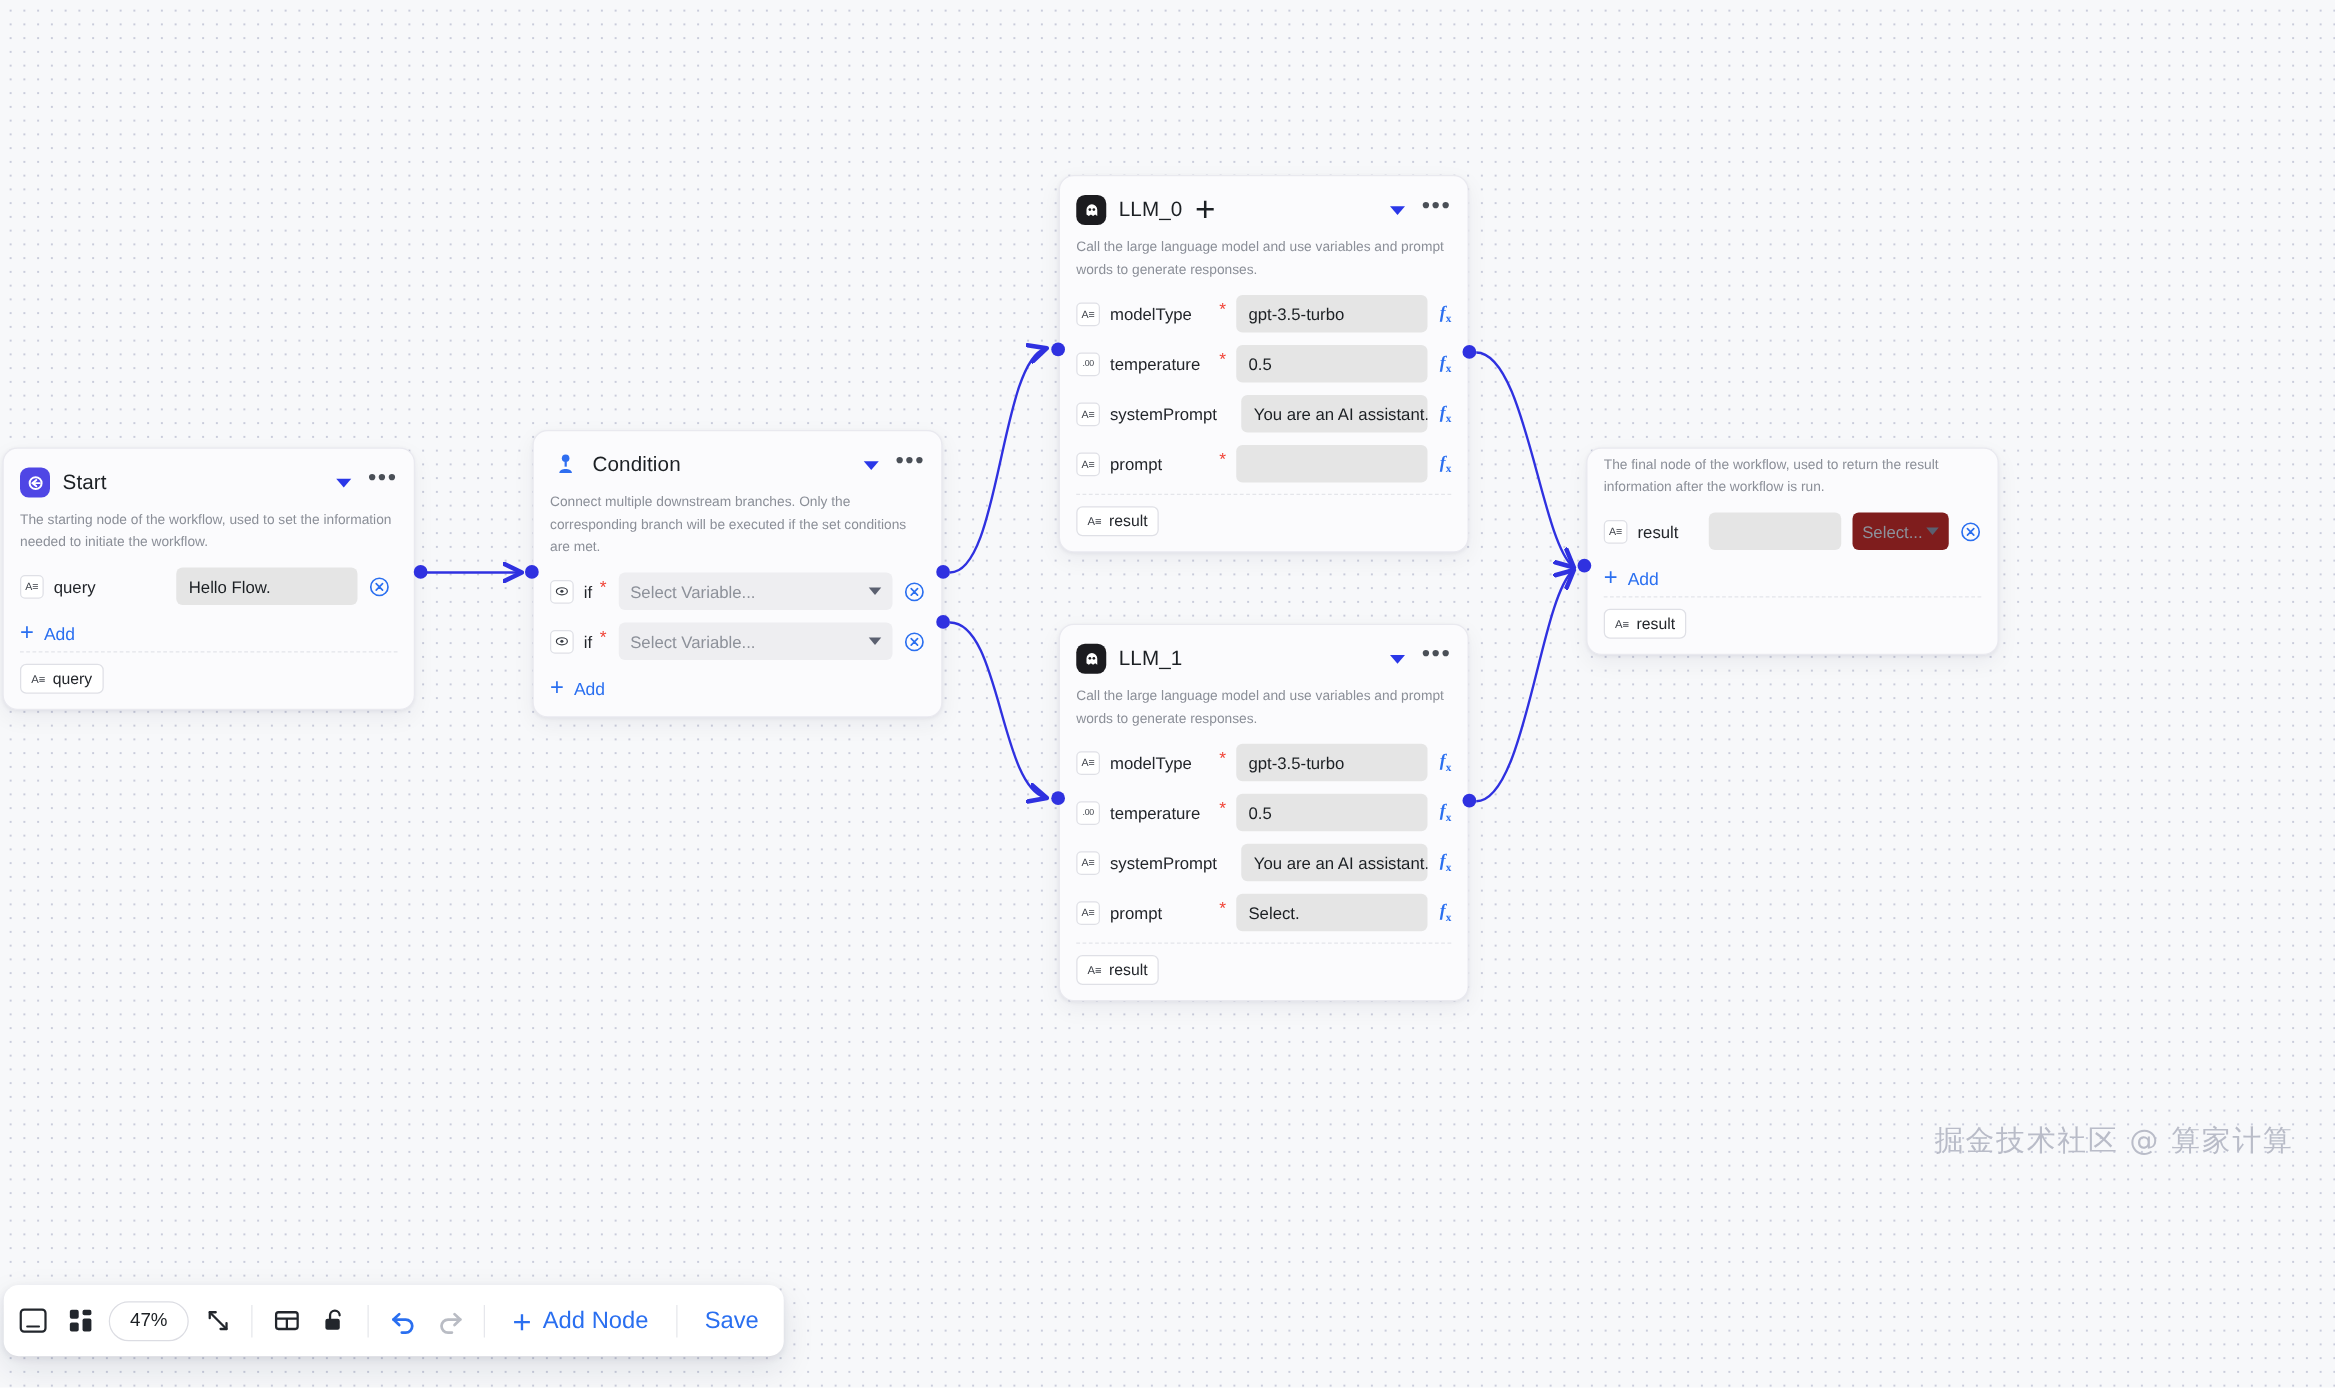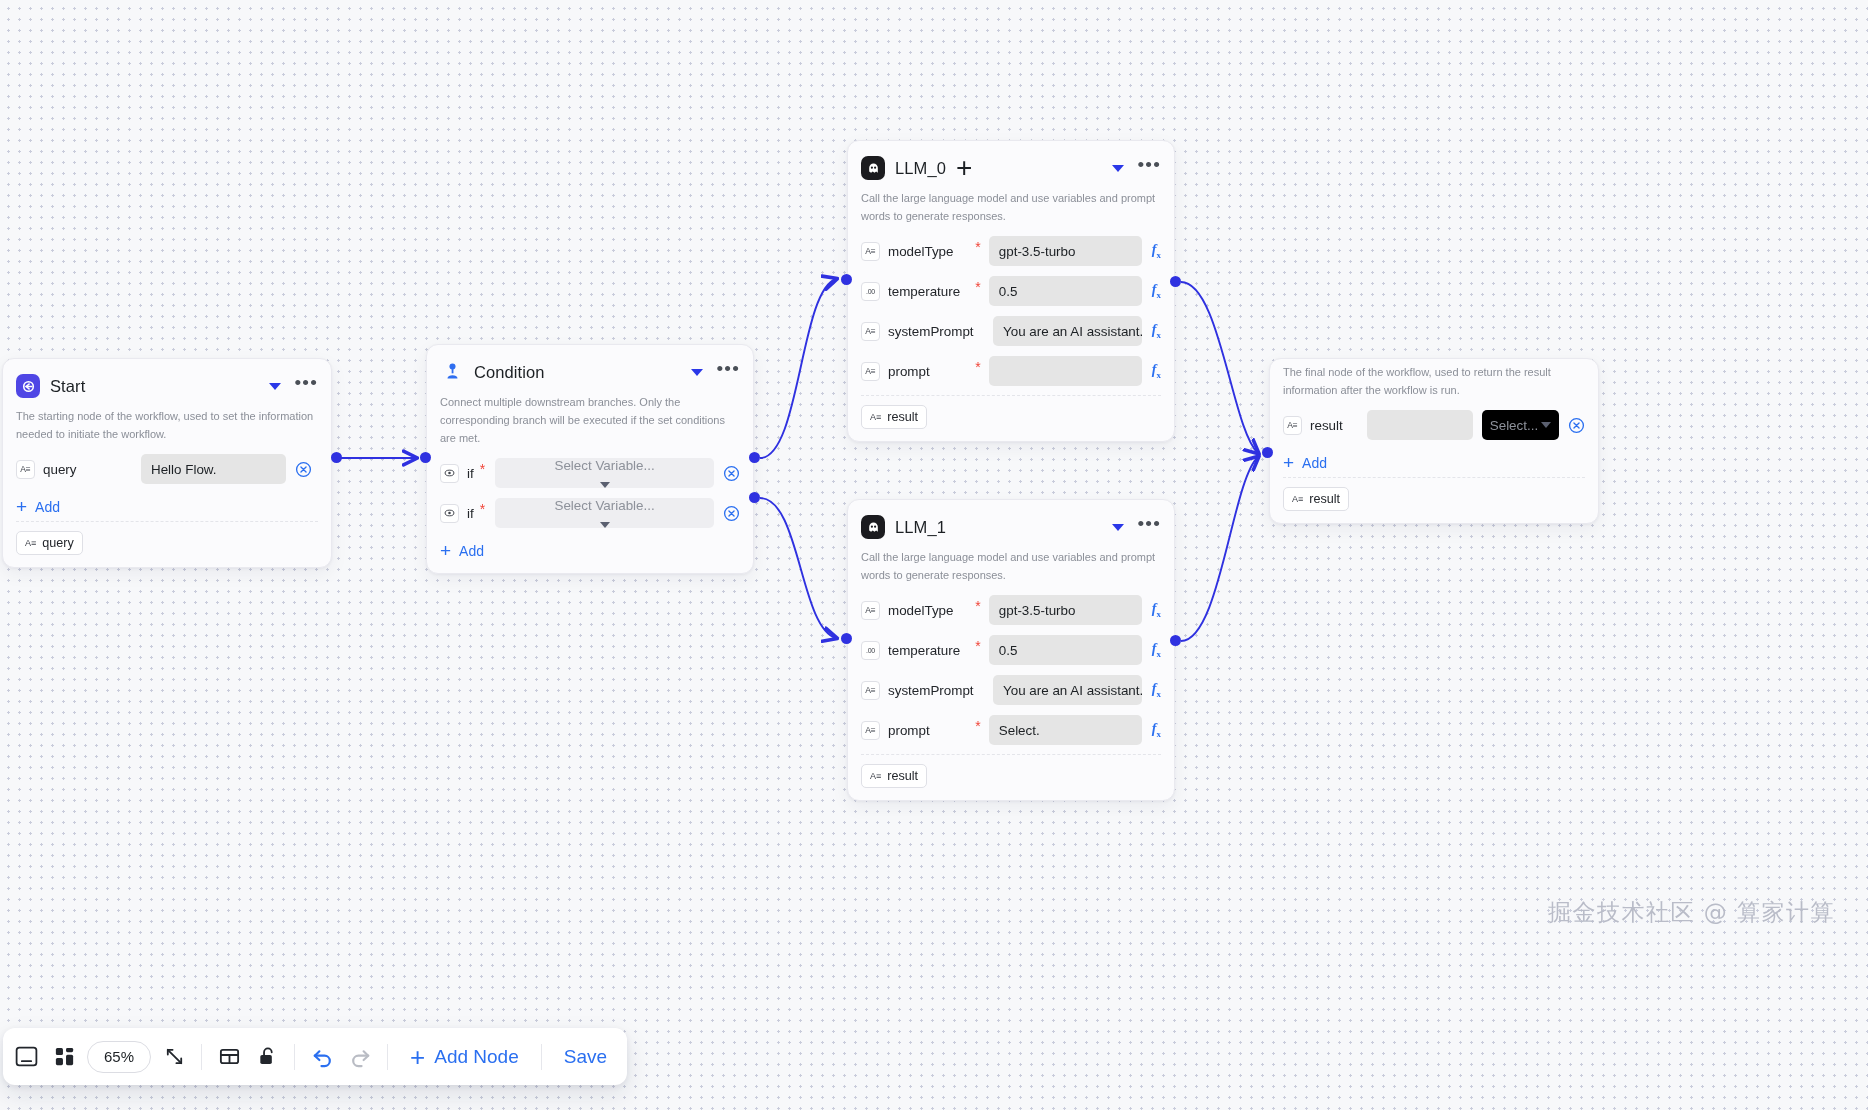--- a/index.html
+++ b/index.html
@@ -215,40 +215,39 @@
     background: #eeeef1;
     border-radius: 5px;
     height: 30px;
     width: 228px;
     display: flex; align-items: center;
     padding: 0 9px;
     font-size: 13.4px;
     color: #8d919a;
     justify-content: space-between;
     cursor: pointer;
-    flex-direction: column;
   }
   .chev {
     width: 0; height: 0;
     border-left: 5px solid transparent;
     border-right: 5px solid transparent;
     border-top: 6px solid #5b6070;
   }
 
   
   #node-llm0 { left: 847px; top: 140px; width: 328px; }
   #node-llm1 { left: 847px; top: 499px; width: 328px; }
   .node.llm .pval { width: 164px; }
   .node.llm .pname { width: 88px; }
 
   
   #node-end { left: 1269px; top: 358px; width: 330px; }
   #node-end .pname { width: 56px; }
   .end-sel {
-    background: #000000;
+    background: #7f1d1d;
     border-radius: 5px;
     height: 30px;
     width: 86px;
     display: flex; align-items: center;
     padding: 0 8px;
     font-size: 13.4px;
     color: #8d919a;
     justify-content: space-between;
     cursor: pointer;
   }
@@ -617,21 +616,21 @@
 
     <span class="tb">
       <svg width="23" height="23" viewBox="0 0 24 24">
         <rect x="3" y="3" width="7.4" height="7.4" rx="1.6" fill="#22262c"></rect>
         <rect x="13.6" y="3" width="7.4" height="4.6" rx="1.5" fill="#22262c"></rect>
         <rect x="13.6" y="10.2" width="7.4" height="10.8" rx="1.6" fill="#22262c"></rect>
         <rect x="3" y="13.6" width="7.4" height="7.4" rx="1.6" fill="#22262c"></rect>
       </svg>
     </span>
 
-    <span class="tb-zoom">65%</span>
+    <span class="tb-zoom">47%</span>
 
     <span class="tb">
       <svg width="23" height="23" viewBox="0 0 24 24">
         <path d="M10 5 H5 V10" fill="none" stroke="#22262c" stroke-width="1.9" stroke-linecap="round" stroke-linejoin="round"></path>
         <path d="M14 19 H19 V14" fill="none" stroke="#22262c" stroke-width="1.9" stroke-linecap="round" stroke-linejoin="round"></path>
         <path d="M5 5 L19 19" stroke="#22262c" stroke-width="1.9" stroke-linecap="round"></path>
       </svg>
     </span>
 
     <span class="tb-divider"></span>

